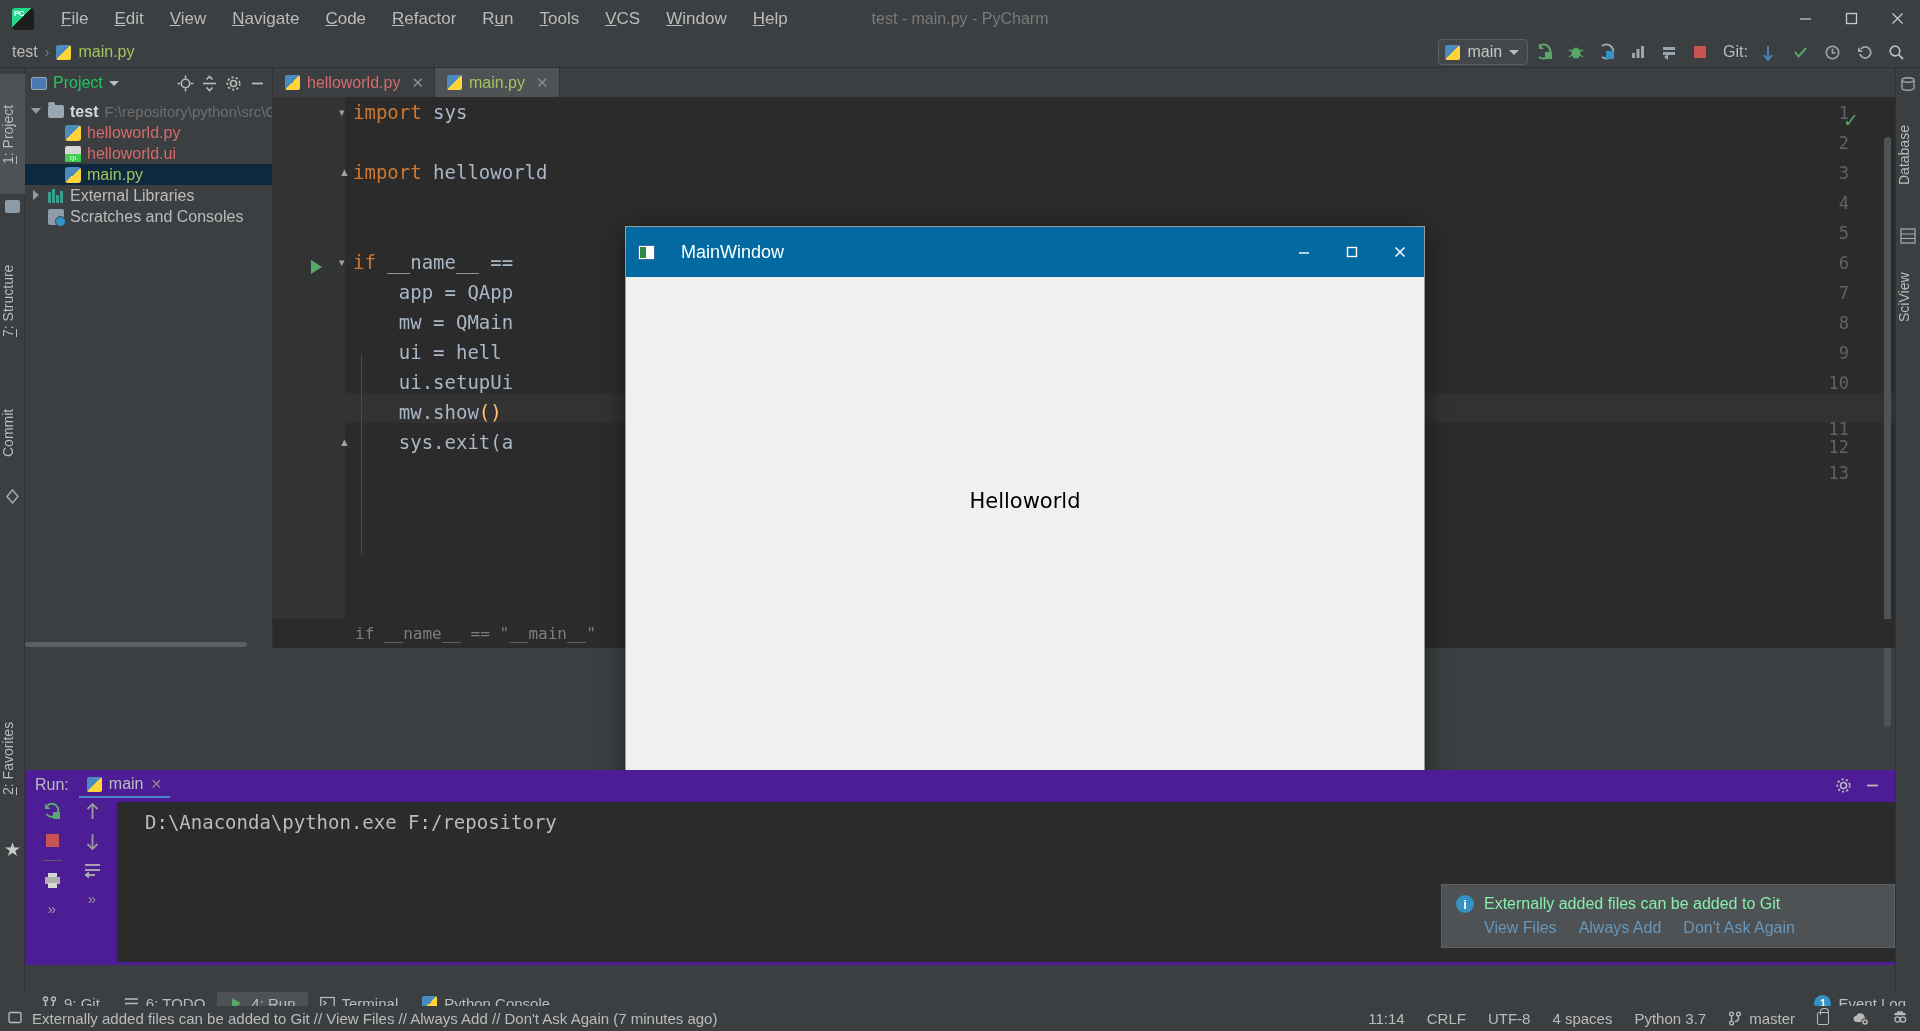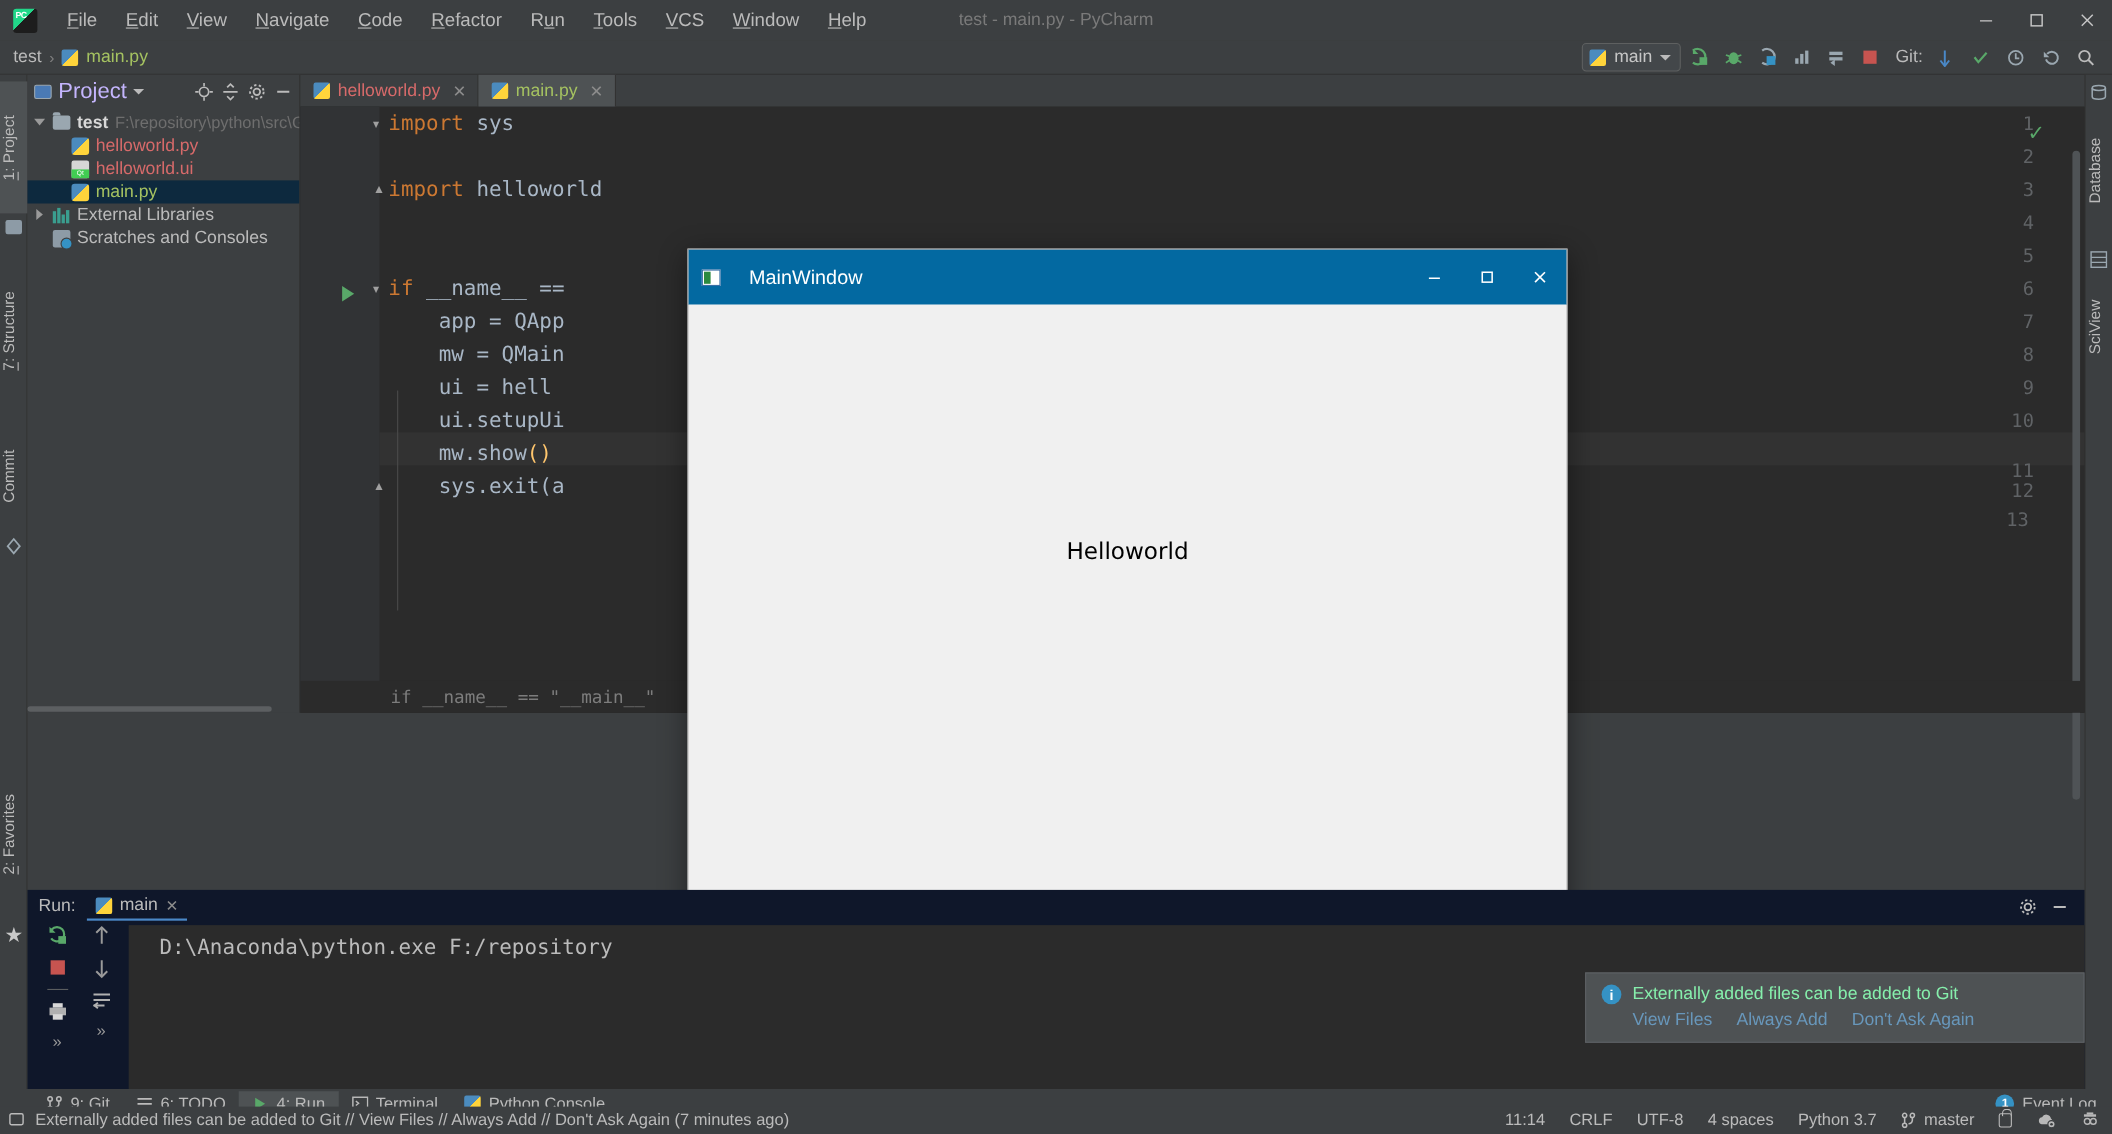--- a/index.html
+++ b/index.html
@@ -88,21 +88,21 @@
     position:absolute; right:0; top:68px; width:25px; height:922px;
     background:#3c3f41; border-left:1px solid #323232;
   }
 
   
   .projpanel {
     position:absolute; left:25px; top:68px; width:248px; height:580px;
     background:#3c3f41; border-right:1px solid #323232;
   }
   .projhdr { height:30px; display:flex; align-items:center; padding:0 6px; gap:6px; }
-  .projhdr .ptitle { color:#c4b5fd; font-size:20px; }
+  .projhdr .ptitle { color:#22c55e; font-size:16px; }
   .prj-ico {
     width:16px;height:13px;border:1.5px solid #9aa7b0;border-radius:2px;
     background:#4a7ab5; flex:none;
   }
   .hicons { margin-left:auto; display:flex; align-items:center; gap:7px; }
   .tree { padding-top:3px; font-size:16px; }
   .trow { height:21px; display:flex; align-items:center; gap:6px; padding-left:6px; white-space:nowrap;}
   .trow.sel { background:#0d293e; }
   .twist { width:11px;height:11px;flex:none;position:relative; }
   .twist.open:after{content:"";position:absolute;left:0;top:2px;
@@ -197,22 +197,22 @@
   .qtbody{position:relative;height:597px;background:#f0f0f0;}
   .qtlabel{
     position:absolute;left:0;right:0;top:212px;text-align:center;
     color:#000000;font-size:21px;font-family:"DejaVu Sans", sans-serif;
   }
   .qtgrip{position:absolute;right:4px;bottom:3px;width:12px;height:12px;opacity:.45;}
   .qtgrip i{position:absolute;width:2px;height:2px;background:#707070;}
 
   
   .runpanel{
-    position:absolute;left:25px;top:809px;width:1870px;height:195px;
-    background:#0f172a;
+    position:absolute;left:25px;top:770px;width:1870px;height:195px;
+    background:#4c1d95;
   }
   .runhdr{height:30px;display:flex;align-items:center;gap:10px;padding-left:10px;}
   .runhdr .rlabel{color:#bbbbbb;font-size:16px;}
   .runtab{display:flex;align-items:center;gap:7px;padding:3px 8px;font-size:16px;color:#bbbbbb;
           border-bottom:2px solid #4a88c7;}
   .runtab .x{color:#8c8c8c;font-size:14px;}
   .runhdr .rright{margin-left:auto;display:flex;gap:12px;padding-right:14px;align-items:center;}
   .runside{position:absolute;left:10px;top:32px;width:75px;height:160px;display:flex;gap:6px;}
   .runcol{display:flex;flex-direction:column;gap:11px;align-items:center;width:34px;}
   .console{
@@ -517,21 +517,21 @@
       <div class="lnum" style="top:66px;">3</div>
       <div class="lnum" style="top:96px;">4</div>
       <div class="lnum" style="top:126px;">5</div>
       <div class="lnum" style="top:156px;">6</div>
       <div class="lnum" style="top:186px;">7</div>
       <div class="lnum" style="top:216px;">8</div>
       <div class="lnum" style="top:246px;">9</div>
       <div class="lnum" style="top:276px;">10</div>
       <div class="lnum" style="top:322px;">11</div>
       <div class="lnum" style="top:340px;">12</div>
-      <div class="lnum" style="top:366px;text-align:center;">13</div>
+      <div class="lnum" style="top:366px;">13</div>
 
       <div class="runarrow" style="top:163px;"></div>
       <div class="foldmark" style="top:9px;">▾</div>
       <div class="foldmark" style="top:69px;">▲</div>
       <div class="foldmark" style="top:159px;">▾</div>
       <div class="foldmark" style="top:339px;">▲</div>
       <div class="vline"></div>
 
       <div class="codelines">
         <div class="cl" style="top:0px;"><span class="kw">import</span><span class="txt"> sys</span></div>

